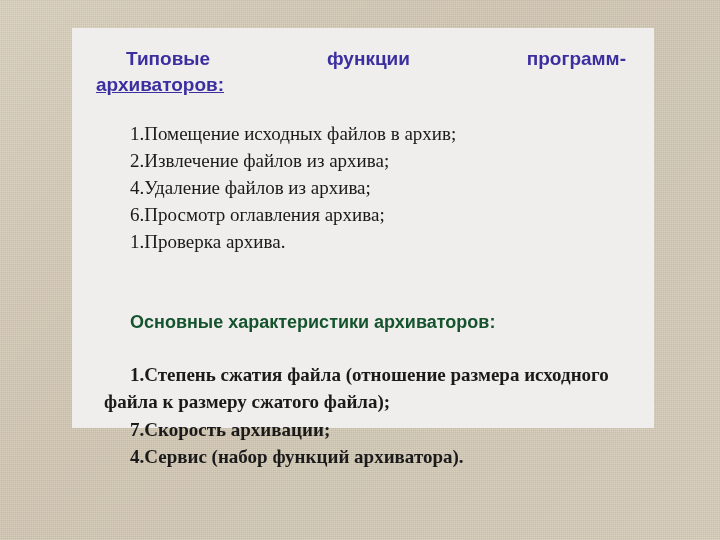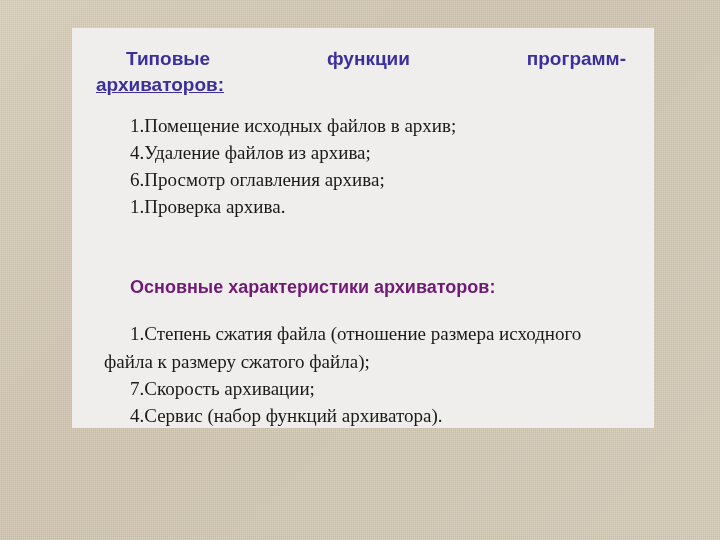--- a/index.html
+++ b/index.html
@@ -45,41 +45,42 @@
     padding-left: 30px;
     text-indent: 0;
   }
   .title-line2 {
     text-align: right;
     text-align-last: left;
     padding-left: 0;
     text-decoration: underline;
   }
   .list-block {
-    margin-top: 16px;
+    margin-top: 24px;
     padding-left: 34px;
   }
   .list-item {
     color: #1a1a1a;
     font-family: "Liberation Serif", serif;
     font-size: 19px;
     line-height: 1.42;
     white-space: nowrap;
   }
   .section-heading {
     margin-top: 56px;
     padding-left: 34px;
-    color: #701a75;
+    color: #14532d;
     font-family: "Liberation Sans", sans-serif;
     font-weight: bold;
     font-size: 18px;
   }
   .list-block-2 {
-    margin-top: 22px;
+    margin-top: 28px;
     padding-left: 8px;
+    font-weight: bold;
   }
   .para {
     color: #1a1a1a;
     font-family: "Liberation Serif", serif;
     font-size: 19px;
     line-height: 1.44;
     text-indent: 26px;
   }
   .para.nowrap {
     white-space: nowrap;
@@ -91,20 +92,21 @@
 <div class="slide">
   <div class="content-panel">
 
     <div>
       <div class="title-block">Типовые функции программ-</div>
       <div class="title-block title-line2">архиваторов:</div>
     </div>
 
     <div class="list-block">
       <div class="list-item">1.Помещение исходных файлов в архив;</div>
+      <div class="list-item">2.Извлечение файлов из архива;</div>
       <div class="list-item">4.Удаление файлов из архива;</div>
       <div class="list-item">6.Просмотр оглавления архива;</div>
       <div class="list-item">1.Проверка архива.</div>
     </div>
 
     <div class="section-heading">Основные характеристики архиваторов:</div>
 
     <div class="list-block-2">
       <div class="para">1.Степень сжатия файла (отношение размера исходного файла к размеру сжатого файла);</div>
       <div class="para nowrap">7.Скорость архивации;</div>

